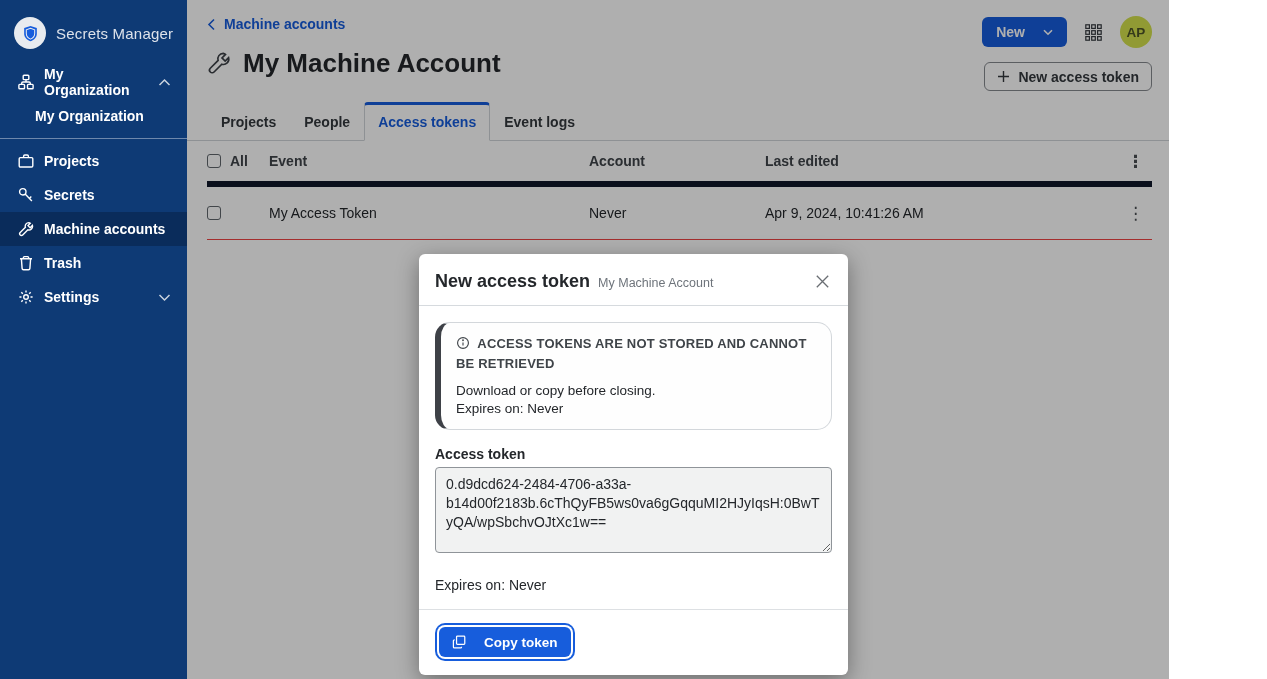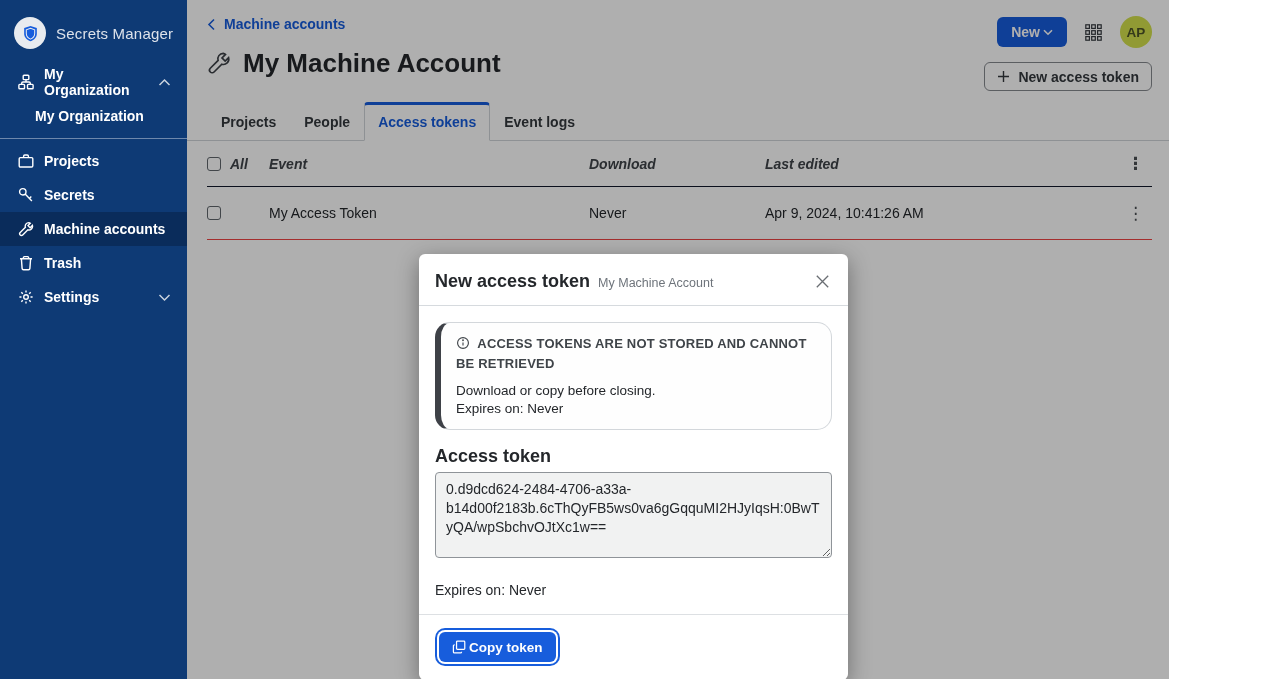--- a/index.html
+++ b/index.html
@@ -25,50 +25,50 @@
 
   
   .main { flex:1; position:relative; height:679px; background:#fff; overflow:hidden; }
   .overlay { position:absolute; inset:0; background:rgba(0,0,0,0.315); z-index:40; }
 
   .topbar { display:flex; justify-content:space-between; align-items:flex-start; padding:16px 17px 0 20px; min-height:96px; }
   .breadcrumb { display:inline-flex; align-items:center; gap:8px; color:#175ddc; font-weight:700; font-size:14px; text-decoration:none; cursor:pointer; }
   .page-title { display:flex; align-items:center; gap:12px; margin:13px 0 0; font-size:26px; font-weight:700; color:#24272b; }
   .topright { display:flex; flex-direction:column; align-items:flex-end; gap:14px; }
   .actions-row { display:flex; align-items:center; gap:16px; }
-  .btn-primary { background:#175ddc; color:#fff; border:none; border-radius:6px; font-weight:700; font-size:14px; padding:7px 14px; display:inline-flex; align-items:center; gap:3px; cursor:pointer; font-family:inherit; height:30px; }
+  .btn-primary { background:#175ddc; color:#fff; border:none; border-radius:6px; font-weight:700; font-size:14px; padding:7px 14px; display:inline-flex; align-items:center; gap:18px; cursor:pointer; font-family:inherit; height:30px; }
   .apps-btn { background:none; border:none; padding:2px; cursor:pointer; display:flex; }
   .avatar { width:32px; height:32px; border-radius:50%; background:#d3e04d; color:#4d5326; display:flex; align-items:center; justify-content:center; font-size:13.5px; font-weight:600; cursor:pointer; }
   .btn-outline { background:transparent; border:1px solid #85898e; border-radius:6px; color:#33383d; font-weight:600; font-size:14px; padding:5px 12px; display:inline-flex; align-items:center; gap:8px; cursor:pointer; font-family:inherit; height:29px; }
 
   .tabs { display:flex; align-items:flex-end; padding-left:20px; margin-top:6px; border-bottom:1px solid #cfd4d8; }
   .tab { padding:9px 13px 10px; font-size:14px; font-weight:700; color:#33383d; cursor:pointer; border:1px solid transparent; border-top:3px solid transparent; margin-bottom:-1px; }
   .tab.active { color:#175ddc; background:#fff; border:1px solid #cfd4d8; border-bottom:1px solid #fff; border-top:3px solid #175ddc; border-radius:4px 4px 0 0; }
 
   .table { margin:0 17px 0 20px; }
   .row { display:grid; grid-template-columns:62px 320px 176px 1fr 36px; align-items:center; }
-  .thead { height:46px; border-bottom:1px solid #0f172a; font-weight:700; font-size:14px; color:#3f4449;font-style:italic; }
+  .thead { height:46px; border-bottom:6px solid #0f172a; font-weight:700; font-size:14px; color:#3f4449; }
   .trow { height:53px; border-bottom:1px solid #ef4444; font-size:14px; color:#24272b; cursor:pointer; }
   .cell.check { display:flex; align-items:center; gap:9px; font-weight:700; color:#3f4449; }
   .checkbox { width:14px; height:14px; border:1.5px solid #60666d; border-radius:3px; background:#fff; display:inline-block; cursor:pointer; }
   .kebab { justify-self:end; font-size:17px; color:#4b4f54; padding:0 8px; cursor:pointer; line-height:1; font-family:"DejaVu Sans",sans-serif; }
 
   
   .modal { position:absolute; left:419px; top:254px; width:429px; background:#fff; border-radius:6px; box-shadow:0 6px 22px rgba(0,0,0,.38); z-index:60; }
   .modal-header { display:flex; align-items:baseline; padding:17px 16px 13px; border-bottom:1px solid #d6dade; }
   .modal-title { font-size:18px; font-weight:700; color:#24272b; }
   .modal-subtitle { font-size:12.5px; color:#6e747b; margin-left:8px; }
   .close-btn { margin-left:auto; background:none; border:none; cursor:pointer; padding:2px; align-self:center; display:flex; }
   .modal-body { padding:16px 16px 0; }
   .callout { border:1px solid #d3d7db; border-left:6px solid #3e4147; border-radius:15px; padding:11px 14px 12px 15px; background:#fefefe; }
   .callout-title { font-size:13px; font-weight:700; color:#3f4449; line-height:1.5; letter-spacing:.2px; }
   .callout-title svg { vertical-align:-2px; margin-right:4px; }
   .callout-text { font-size:13.5px; color:#24272b; line-height:1.3; }
   .callout-text.first { margin-top:9px; }
-  .field-label { display:block; margin:16px 0 5px; font-size:18px; font-weight:600; color:#24272b; }
+  .field-label { display:block; margin:16px 0 5px; font-size:14px; font-weight:600; color:#24272b; }
   .token-area { width:100%; height:86px; background:#f1f2f2; border:1px solid #8f9499; border-radius:4px; padding:7px 10px; font-family:inherit; font-size:14px; line-height:1.35; color:#24272b; resize:vertical; }
   .expires { margin:20px 0 16px; font-size:14px; color:#24272b; }
   .modal-footer { border-top:1px solid #dde0e3; padding:13px 16px 14px; }
   .copy-btn { box-shadow:0 0 0 2px #ffffff, 0 0 0 4px #175ddc; margin:4px; font-size:13.5px; padding:6px 13px; }
 </style>
 </head>
 <body>
 
 <div class="app">
 
@@ -193,21 +193,21 @@
       <div class="tab">Event logs</div>
     </div>
 
     <div class="table">
       <div class="row thead">
         <div class="cell check">
           <span class="checkbox"></span>
           <span>All</span>
         </div>
         <div class="cell th">Event</div>
-        <div class="cell th">Download</div>
+        <div class="cell th">Account</div>
         <div class="cell th">Last edited</div>
         <div class="kebab">⋮</div>
       </div>
       <div class="row trow">
         <div class="cell check">
           <span class="checkbox"></span>
         </div>
         <div class="cell">My Access Token</div>
         <div class="cell">Never</div>
         <div class="cell">Apr 9, 2024, 10:41:26 AM</div>

